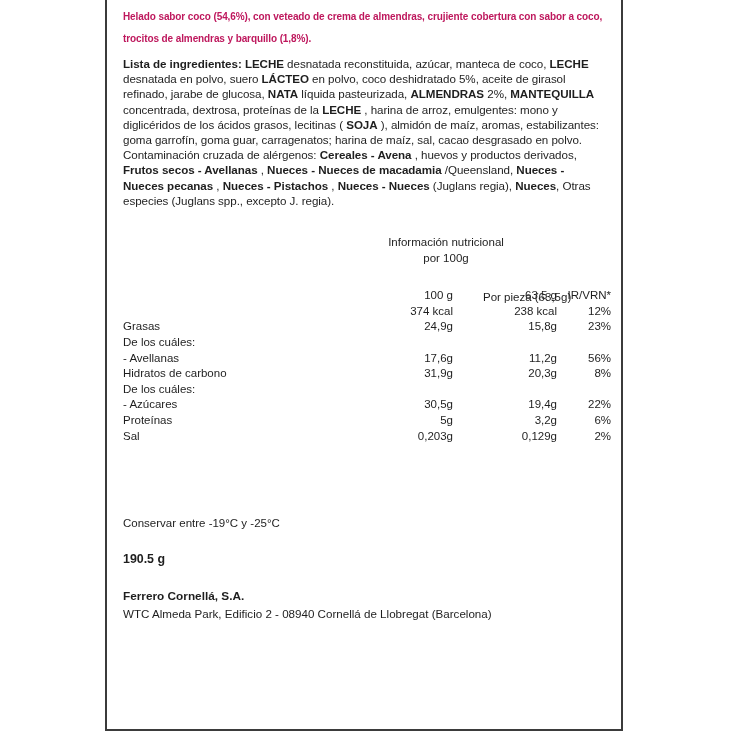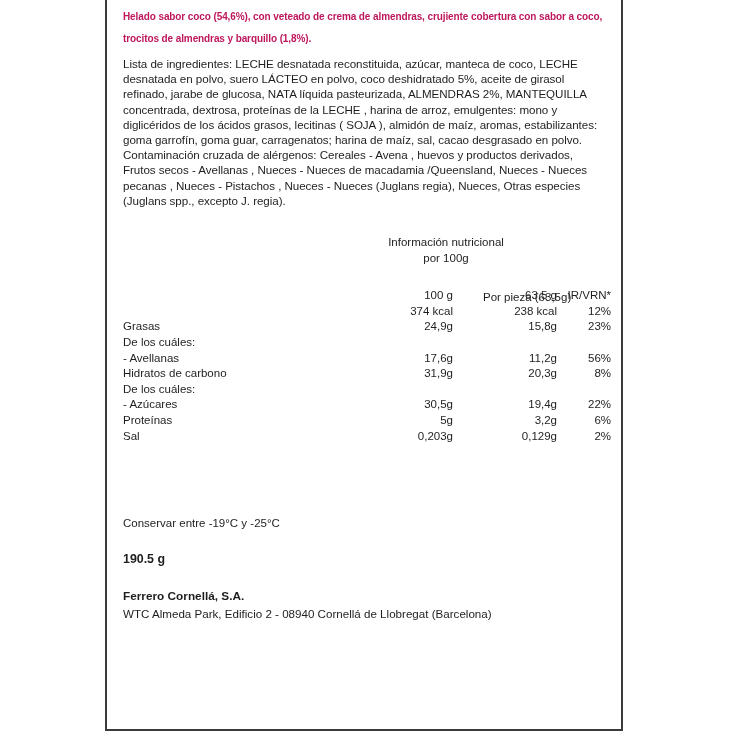--- a/index.html
+++ b/index.html
@@ -45,21 +45,21 @@
 
   
   .ingredients {
     font-size: 11.6px;
     line-height: 15.2px;
     letter-spacing: -0.05px;
     margin: 0;
     color: #1e1e1e;
     text-align: left;
   }
-  .ingredients b { font-weight: normal; }
+  .ingredients b { font-weight: bold; }
 
   
   .nutri-wrap {
     margin-top: 27px;
     font-size: 11.5px;
     color: #1e1e1e;
   }
 
   table.nutri {
     border-collapse: collapse;

